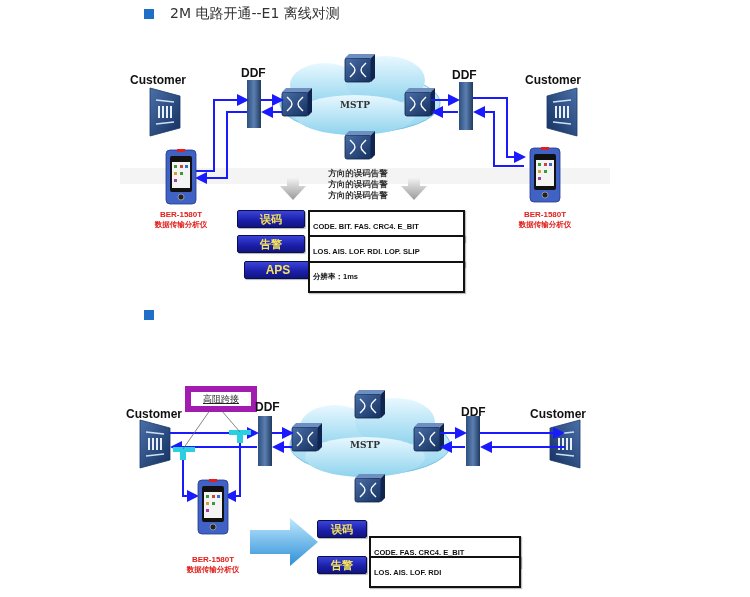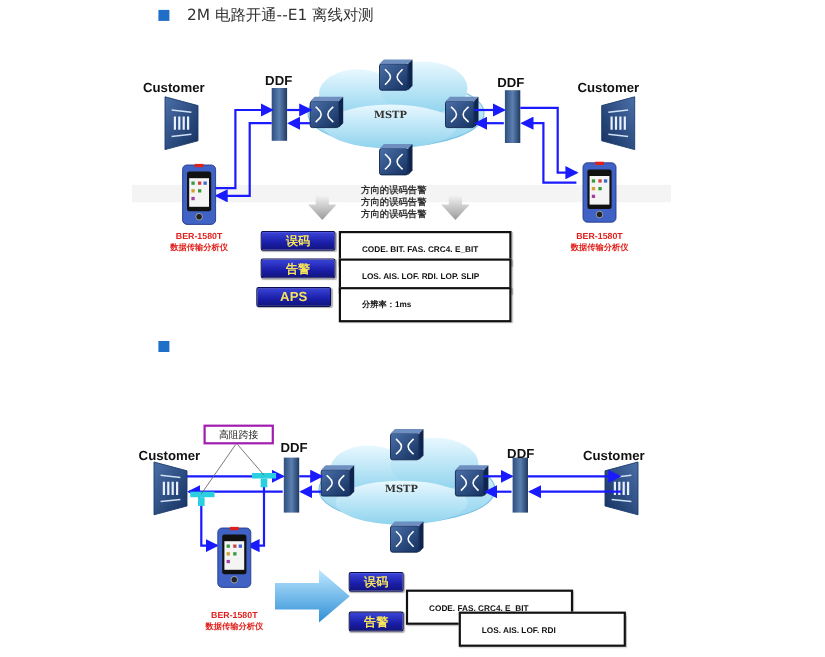--- a/index.html
+++ b/index.html
@@ -11,26 +11,26 @@
   .heading .bullet { width: 10px; height: 10px; background: #1f6fc9; margin-right: 16px; }
   .label-bold { position: absolute; font-weight: bold; font-size: 12px; color: #111; text-align: right; }
   .device-name { position: absolute; text-align: center; color: #e0201c; font-weight: bold; font-size: 8px; line-height: 10px; }
   .device-sub { font-family: "DejaVu Serif", serif; font-weight: bold; font-size: 7.5px; }
   .tag { position: absolute; height: 16px; background: linear-gradient(#3a44d8, #1a1ea8 60%, #12157e);
          border: 1px solid #0a0d50; border-radius: 2px; color: #f6e35a; font-weight: bold;
          display: flex; align-items: center; justify-content: center; font-family: "DejaVu Serif", serif; font-size: 11px;
          box-shadow: 1px 1px 1px rgba(0,0,0,.3); }
   .tag.aps { font-family: "Liberation Sans", sans-serif; font-size: 12px; }
   .valbox { position: absolute; height: 32px; border: 2px solid #111; background: #fff;
-            font-size: 7.5px; font-weight: bold; color: #111; display: flex; align-items: center; padding-left: 19px;
+            font-size: 7.5px; font-weight: bold; color: #111; display: flex; align-items: center; padding-left: 3px;
             box-sizing: border-box; box-shadow: 1px 1px 1px rgba(0,0,0,.25); }
   .note { position: absolute; font-family: "DejaVu Serif", serif; font-weight: bold; font-size: 8.5px; color: #333;
           line-height: 11px; text-align: center; }
-  .hiz { position: absolute; border: 2px solid #a21caf; background: #fff; font-family: "DejaVu Serif", serif;
-         font-size: 9px; color: #222; display: flex; align-items: center; justify-content: center; }
+  .hiz { position: absolute; border: 6px solid #a21caf; background: #fff; font-family: "DejaVu Serif", serif;
+         font-size: 9px; color: #222; display: flex; align-items: center; justify-content: center; text-decoration: underline; }
   svg { position: absolute; left: 0; top: 0; }
 </style>
 </head>
 <body>
 
 <svg width="750" height="597" viewBox="0 0 750 597">
   <defs>
     <linearGradient id="cloudG" x1="0" y1="0" x2="0" y2="1">
       <stop offset="0" stop-color="#e8f8ff"></stop>
       <stop offset="1" stop-color="#8fd3ee"></stop>
@@ -181,34 +181,34 @@
 <div class="note" style="left:308px; top:168px; width:100px;">
   <div>方向的误码告警</div>
   <div>方向的误码告警</div>
   <div>方向的误码告警</div>
 </div>
 
 <div class="tag" style="left:237px; top:210px; width:66px;">误码</div>
 <div class="valbox" style="left:308px; top:210px; width:157px;">CODE. BIT. FAS. CRC4. E_BIT</div>
 <div class="tag" style="left:237px; top:235px; width:66px;">告警</div>
 <div class="valbox" style="left:308px; top:235px; width:157px;">LOS. AIS. LOF. RDI. LOP. SLIP</div>
-<div class="tag aps" style="left:233px; top:261px; width:66px;">APS</div>
+<div class="tag aps" style="left:244px; top:261px; width:66px;">APS</div>
 <div class="valbox" style="left:308px; top:261px; width:157px;">分辨率：1ms</div>
 
 <div class="heading" style="left:97px; top:310px;">
   <span class="bullet"></span>
 </div>
 <div class="hiz" style="left:185px; top:386px; width:60px; height:14px;">高阻跨接</div>
 <div class="label-bold" style="left:126px; top:407px;">Customer</div>
 <div class="label-bold" style="left:530px; top:407px;">Customer</div>
 <div class="label-bold" style="left:255px; top:400px;">DDF</div>
 <div class="label-bold" style="left:461px; top:405px;">DDF</div>
 <div class="abs" style="left:350px; top:440px; font-family:'DejaVu Serif',serif; font-weight:bold; font-size:9px; color:#333;">MSTP</div>
 
 <div class="device-name" style="left:170px; top:555px; width:86px;">
   <div>BER-1580T</div>
   <div class="device-sub">数据传输分析仪</div>
 </div>
 
 <div class="tag" style="left:317px; top:520px; width:48px;">误码</div>
 <div class="valbox" style="left:369px; top:536px; width:152px;">CODE. FAS. CRC4. E_BIT</div>
 <div class="tag" style="left:317px; top:556px; width:48px;">告警</div>
-<div class="valbox" style="left:369px; top:556px; width:152px;margin-left:48px;">LOS. AIS. LOF. RDI</div>
+<div class="valbox" style="left:369px; top:556px; width:152px;">LOS. AIS. LOF. RDI</div>
 
 </body></html>

